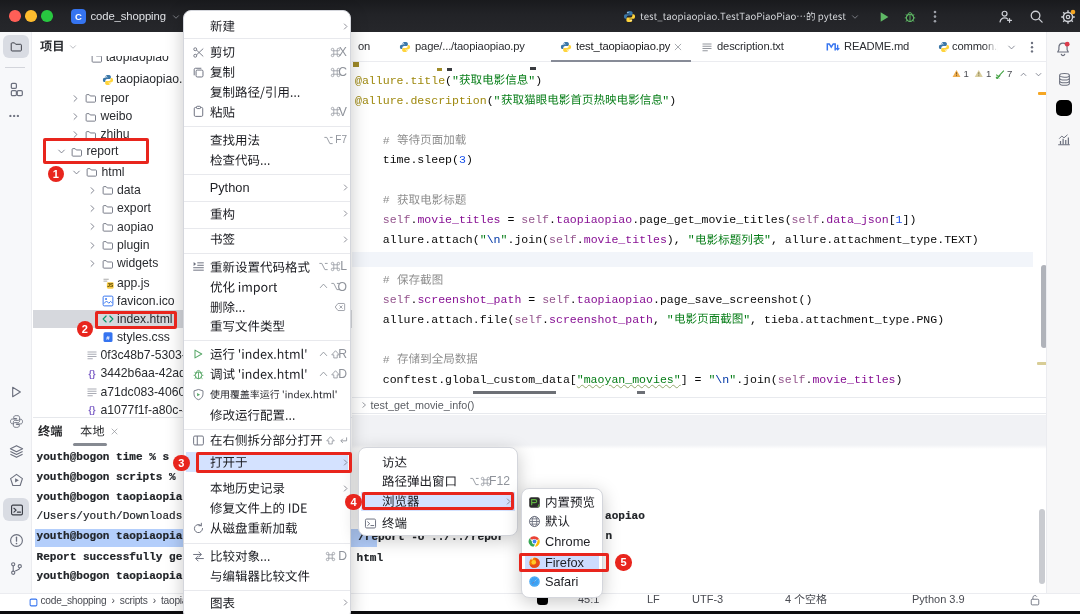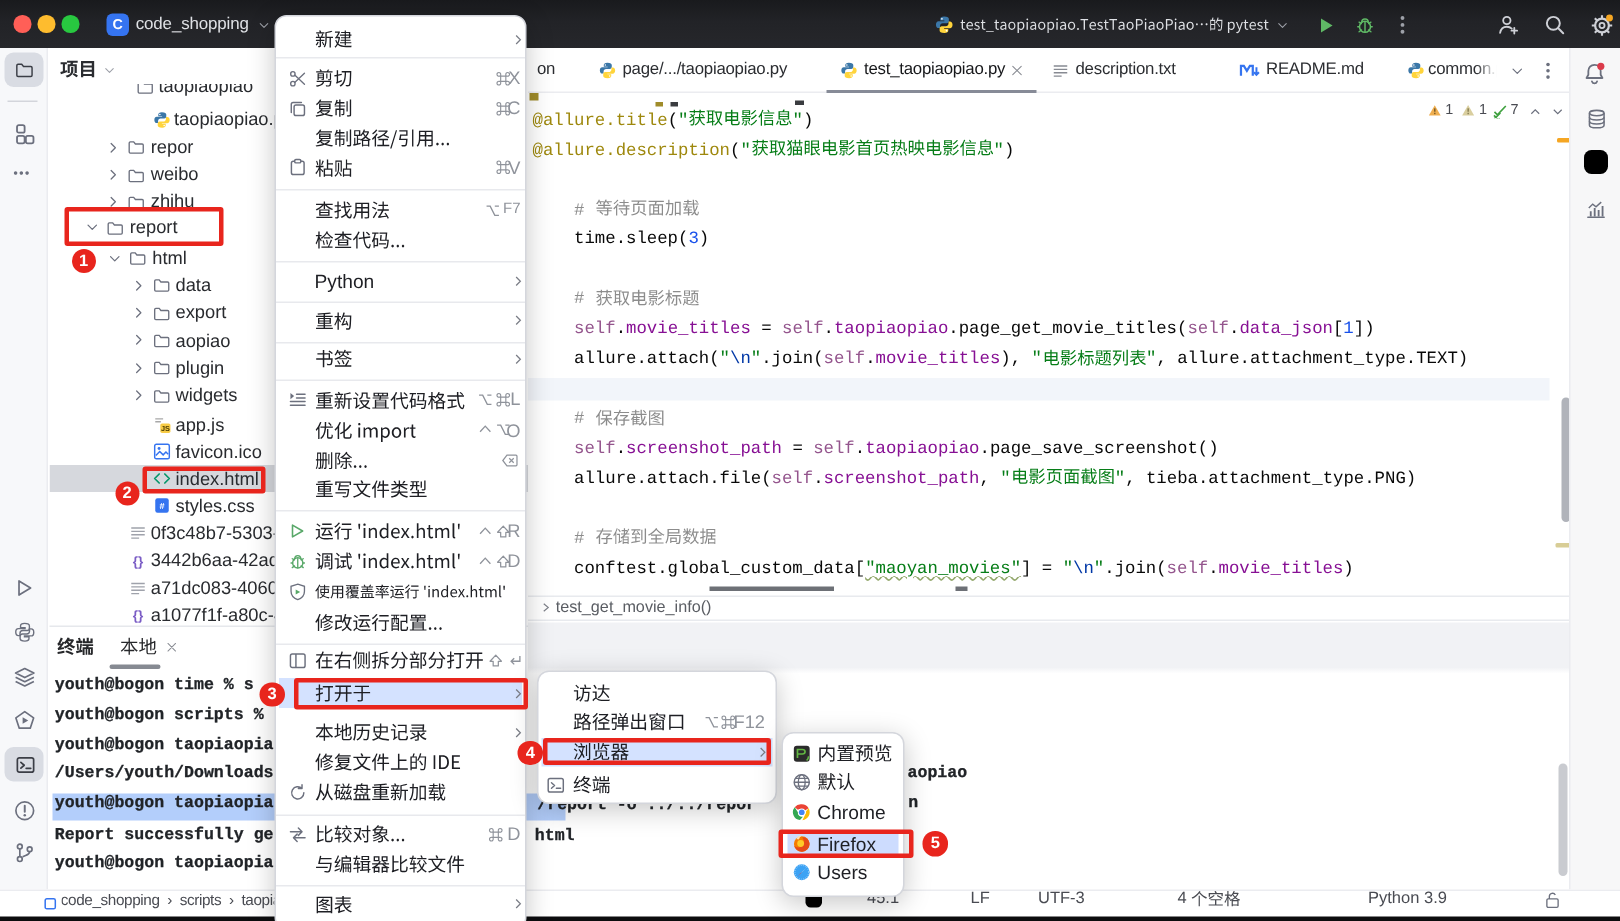--- a/index.html
+++ b/index.html
@@ -379,21 +379,21 @@
       </svg>
     </div>
 <svg style="position:absolute;left:110.0px;top:427.0px" width="9.0" height="9.0" viewBox="0 0 16 16" fill="none">
       <path d="M3.5 3.5 12.5 12.5 M12.5 3.5 3.5 12.5" stroke="#8a8d94" stroke-width="1.2" stroke-linecap="round"></path>
     </svg>
 <div class="abs" style="left:73px;top:443px;width:34px;height:3px;background:#868a92;border-radius:2px"></div>
 <div class="abs" style="left:34.5px;top:528.8px;width:342px;height:18px;background:#b3cefb"></div>
 <div style="position:absolute;left:36.5px;top:451.1px;font-family:'Liberation Mono',monospace;font-size:11.05px;font-weight:600;color:#212428;line-height:13.3px;white-space:pre;-webkit-text-stroke:.2px;">youth@bogon time % s</div>
 <div style="position:absolute;left:36.5px;top:471.2px;font-family:'Liberation Mono',monospace;font-size:11.05px;font-weight:600;color:#212428;line-height:13.3px;white-space:pre;-webkit-text-stroke:.2px;">youth@bogon scripts %</div>
 <div style="position:absolute;left:36.5px;top:491.2px;font-family:'Liberation Mono',monospace;font-size:11.05px;font-weight:600;color:#212428;line-height:13.3px;white-space:pre;-webkit-text-stroke:.2px;">youth@bogon taopiaopia</div>
-<div style="position:absolute;left:36.5px;top:510.3px;font-family:'Liberation Mono',monospace;font-size:11.05px;font-weight:700;color:#212428;line-height:13.3px;white-space:pre;-webkit-text-stroke:.2px;">/Users/youth/Downloads</div>
+<div style="position:absolute;left:36.5px;top:510.3px;font-family:'Liberation Mono',monospace;font-size:11.05px;font-weight:400;color:#212428;line-height:13.3px;white-space:pre;-webkit-text-stroke:.2px;">/Users/youth/Downloads</div>
 <div style="position:absolute;left:605.0px;top:510.3px;font-family:'Liberation Mono',monospace;font-size:11.05px;font-weight:600;color:#212428;line-height:13.3px;white-space:pre;text-align:center;-webkit-text-stroke:.2px;">aopiao</div>
 <div style="position:absolute;left:36.5px;top:530.3px;font-family:'Liberation Mono',monospace;font-size:11.05px;font-weight:600;color:#212428;line-height:13.3px;white-space:pre;-webkit-text-stroke:.2px;">youth@bogon taopiaopia</div>
 <div style="position:absolute;left:358.2px;top:530.9px;font-family:'Liberation Mono',monospace;font-size:11.05px;font-weight:600;color:#212428;line-height:13.3px;white-space:pre;-webkit-text-stroke:.2px;">/report -o ../../repor</div>
 <div style="position:absolute;left:605.5px;top:530.3px;font-family:'Liberation Mono',monospace;font-size:11.05px;font-weight:600;color:#212428;line-height:13.3px;white-space:pre;-webkit-text-stroke:.2px;">n</div>
 <div style="position:absolute;left:36.5px;top:550.7px;font-family:'Liberation Mono',monospace;font-size:11.05px;font-weight:600;color:#212428;line-height:13.3px;white-space:pre;-webkit-text-stroke:.2px;">Report successfully ge</div>
 <div style="position:absolute;left:356.5px;top:551.9px;font-family:'Liberation Mono',monospace;font-size:11.05px;font-weight:600;color:#212428;line-height:13.3px;white-space:pre;-webkit-text-stroke:.2px;">html</div>
 <div style="position:absolute;left:36.5px;top:570.2px;font-family:'Liberation Mono',monospace;font-size:11.05px;font-weight:600;color:#212428;line-height:13.3px;white-space:pre;-webkit-text-stroke:.2px;">youth@bogon taopiaopia</div>
 <div class="abs" style="left:1039px;top:509px;width:6px;height:75px;background:#c9cbd0;border-radius:3px"></div>
 <div class="abs" style="left:0;top:593px;width:1080px;height:18px;background:#fff;border-top:1px solid #ebecf0"></div>
 <svg style="position:absolute;left:29.0px;top:597.5px" width="9.0" height="9.0" viewBox="0 0 16 16" fill="none">
@@ -746,21 +746,21 @@
       <circle cx="7.1" cy="7.8" r="2.8" fill="#FFCA28"></circle>
       <path d="M4.6 2.2c1-.6 2.2-.9 3.4-.7-1.2.7-2 1.8-2.3 3.1-.6-.2-1.3-.3-2-.2.2-.8.5-1.6.9-2.2z" fill="#FFE0B2"></path>
     </svg>
     <div style="position:absolute;left:544.9px;top:554.6px;font-family:'Liberation Sans',sans-serif;font-size:12.80px;font-weight:400;color:#1e1f24;line-height:15.4px;white-space:pre;">Firefox</div>
 <svg style="position:absolute;left:527.5px;top:575.0px" width="13.0" height="13.0" viewBox="0 0 16 16" fill="none">
       <circle cx="8" cy="8" r="6.5" fill="#3BA2F4"></circle>
       <circle cx="8" cy="8" r="5.6" fill="none" stroke="#fff" stroke-width=".6" stroke-dasharray="0.5 1.2"></circle>
       <path d="M12 4 9.2 7 6.8 9z" fill="#fff"></path>
       <path d="M4 12 6.8 9 9.2 7z" fill="#EF3B36"></path>
     </svg>
-    <div style="position:absolute;left:544.9px;top:573.8px;font-family:'Liberation Sans',sans-serif;font-size:12.80px;font-weight:400;color:#1e1f24;line-height:15.4px;white-space:pre;">Users</div>
+    <div style="position:absolute;left:544.9px;top:573.8px;font-family:'Liberation Sans',sans-serif;font-size:12.80px;font-weight:400;color:#1e1f24;line-height:15.4px;white-space:pre;">Safari</div>
 <div class="abs" style="left:43.0px;top:138.0px;width:106.0px;height:26.0px;border:3px solid #e8251d;border-radius:2px;z-index:50"></div>
 <div class="abs" style="left:47.6px;top:165.7px;width:16.4px;height:16.4px;border-radius:50%;background:#e8251d;z-index:51;display:flex;align-items:center;justify-content:center;color:#fff;font-weight:700;font-size:11px;font-family:'Liberation Sans',sans-serif">1</div>
 <div class="abs" style="left:95.0px;top:310.7px;width:81.5px;height:18.6px;border:3px solid #e8251d;border-radius:2px;z-index:50"></div>
 <div class="abs" style="left:76.5px;top:321.1px;width:16.4px;height:16.4px;border-radius:50%;background:#e8251d;z-index:51;display:flex;align-items:center;justify-content:center;color:#fff;font-weight:700;font-size:11px;font-family:'Liberation Sans',sans-serif">2</div>
 <div class="abs" style="left:195.9px;top:451.6px;width:156.3px;height:21.3px;border:3px solid #e8251d;border-radius:2px;z-index:50"></div>
 <div class="abs" style="left:173.2px;top:454.8px;width:16.4px;height:16.4px;border-radius:50%;background:#e8251d;z-index:51;display:flex;align-items:center;justify-content:center;color:#fff;font-weight:700;font-size:11px;font-family:'Liberation Sans',sans-serif">3</div>
 <div class="abs" style="left:361.7px;top:492.4px;width:152.8px;height:17.4px;border:3px solid #e8251d;border-radius:2px;z-index:50"></div>
 <div class="abs" style="left:345.4px;top:494.1px;width:16.4px;height:16.4px;border-radius:50%;background:#e8251d;z-index:51;display:flex;align-items:center;justify-content:center;color:#fff;font-weight:700;font-size:11px;font-family:'Liberation Sans',sans-serif">4</div>
 <div class="abs" style="left:518.7px;top:553.1px;width:90.6px;height:18.6px;border:3px solid #e8251d;border-radius:2px;z-index:50"></div>
 <div class="abs" style="left:615.3px;top:554.3px;width:16.4px;height:16.4px;border-radius:50%;background:#e8251d;z-index:51;display:flex;align-items:center;justify-content:center;color:#fff;font-weight:700;font-size:11px;font-family:'Liberation Sans',sans-serif">5</div>

